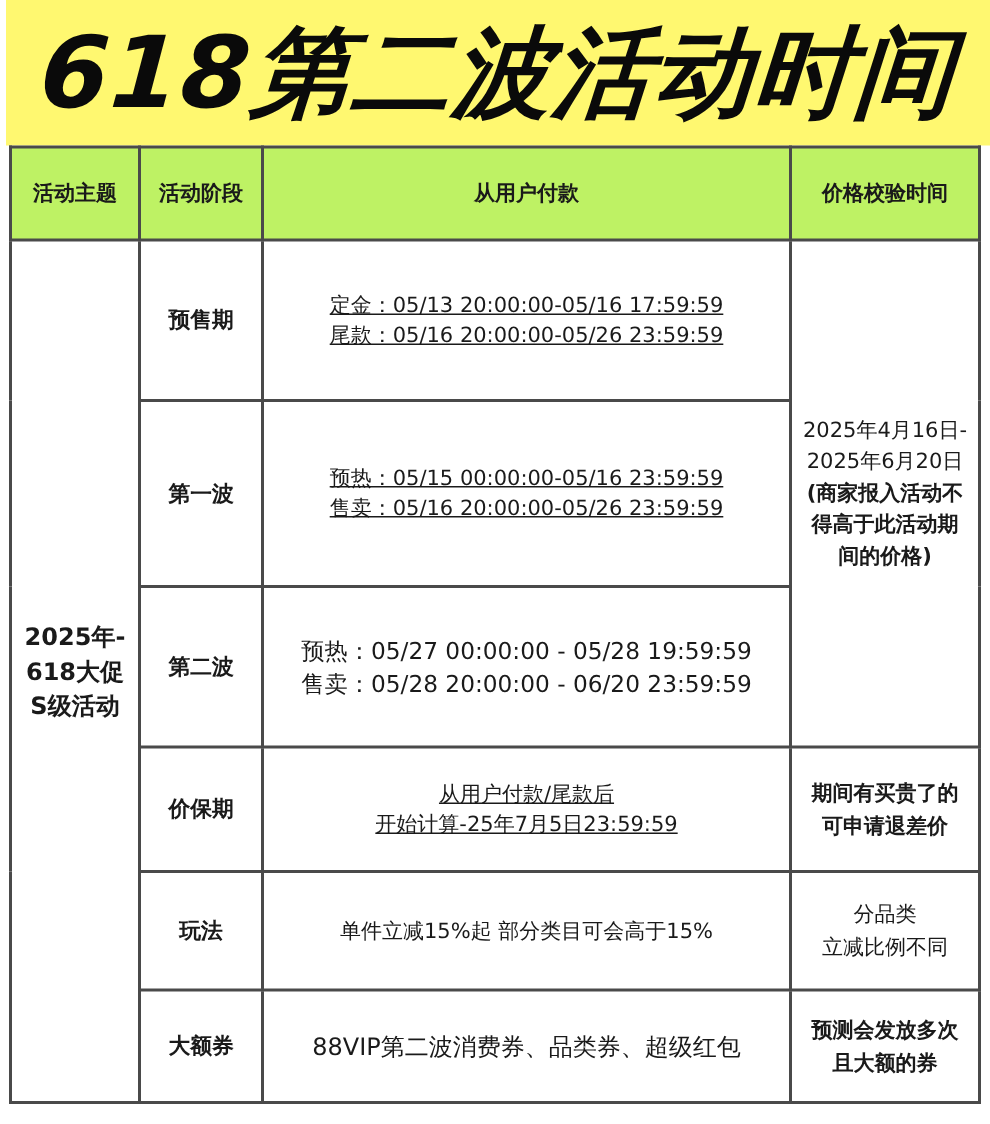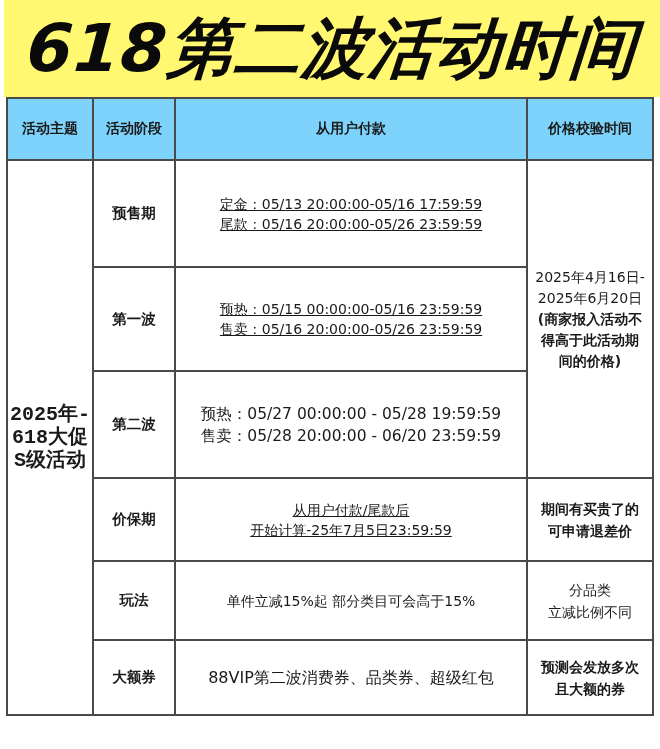--- a/index.html
+++ b/index.html
@@ -8,25 +8,25 @@
   .banner { position: absolute; left: 4px; top: 0; width: 656px; height: 97px;
             background: #fff870; display: flex; align-items: center; justify-content: center; }
   .banner-title { font-size: 66px; font-weight: 900; font-style: italic; color: #0a0a0a;
                   letter-spacing: 1px; white-space: nowrap; transform: skewX(-4deg);
                   font-family: "DejaVu Sans", sans-serif; line-height: 1; }
   table.schedule { position: absolute; left: 6px; top: 97px; width: 646px;
                    border-collapse: collapse; table-layout: fixed; }
   table.schedule td, table.schedule th {
     border: 2px solid #4a4a4a; text-align: center; vertical-align: middle; padding: 0;
     color: #1a1a1a; }
-  th { background: #7dd3fc; font-size: 14px; font-weight: bold; height: 60px; }
+  th { background: #bef264; font-size: 14px; font-weight: bold; height: 60px; }
   .stage { font-size: 14.5px; font-weight: bold; }
   .time { font-size: 14px; line-height: 20px; text-decoration: underline; }
   .time-red { font-size: 15.5px; font-weight: normal; color: #d9262b; line-height: 22px; }
-  .theme { font-size: 20px; font-weight: bold; color: #d9262b; line-height: 23px; font-family: Liberation Mono, monospace; }
+  .theme { font-size: 16px; font-weight: bold; color: #d9262b; line-height: 23px; }
   .price-check { font-size: 14px; line-height: 21px; margin-left: 44px; }
   .price-check .note { font-weight: bold; }
   .red-note { font-size: 14px; font-weight: bold; color: #e0201f; line-height: 22px; }
   .plain { font-size: 14px; line-height: 22px; }
   .coupon { font-size: 16px; line-height: 22px; }
   .line { display: block; }
 </style>
 </head>
 <body>
 
@@ -62,21 +62,21 @@
         <span class="line">尾款：05/16 20:00:00-05/26 23:59:59</span>
       </td>
       <td rowspan="3" class="price-check">
         <span class="line">2025年4月16日-</span>
         <span class="line">2025年6月20日</span>
         <span class="line note">(商家报入活动不</span>
         <span class="line note">得高于此活动期</span>
         <span class="line note">间的价格)</span>
       </td>
     </tr>
-    <tr style="height:104px">
+    <tr style="height:124px">
       <td class="stage">第一波</td>
       <td class="time">
         <span class="line">预热：05/15 00:00:00-05/16 23:59:59</span>
         <span class="line">售卖：05/16 20:00:00-05/26 23:59:59</span>
       </td>
     </tr>
     <tr style="height:107px">
       <td class="stage">第二波</td>
       <td class="time-red">
         <span class="line">预热：05/27 00:00:00 - 05/28 19:59:59</span>

